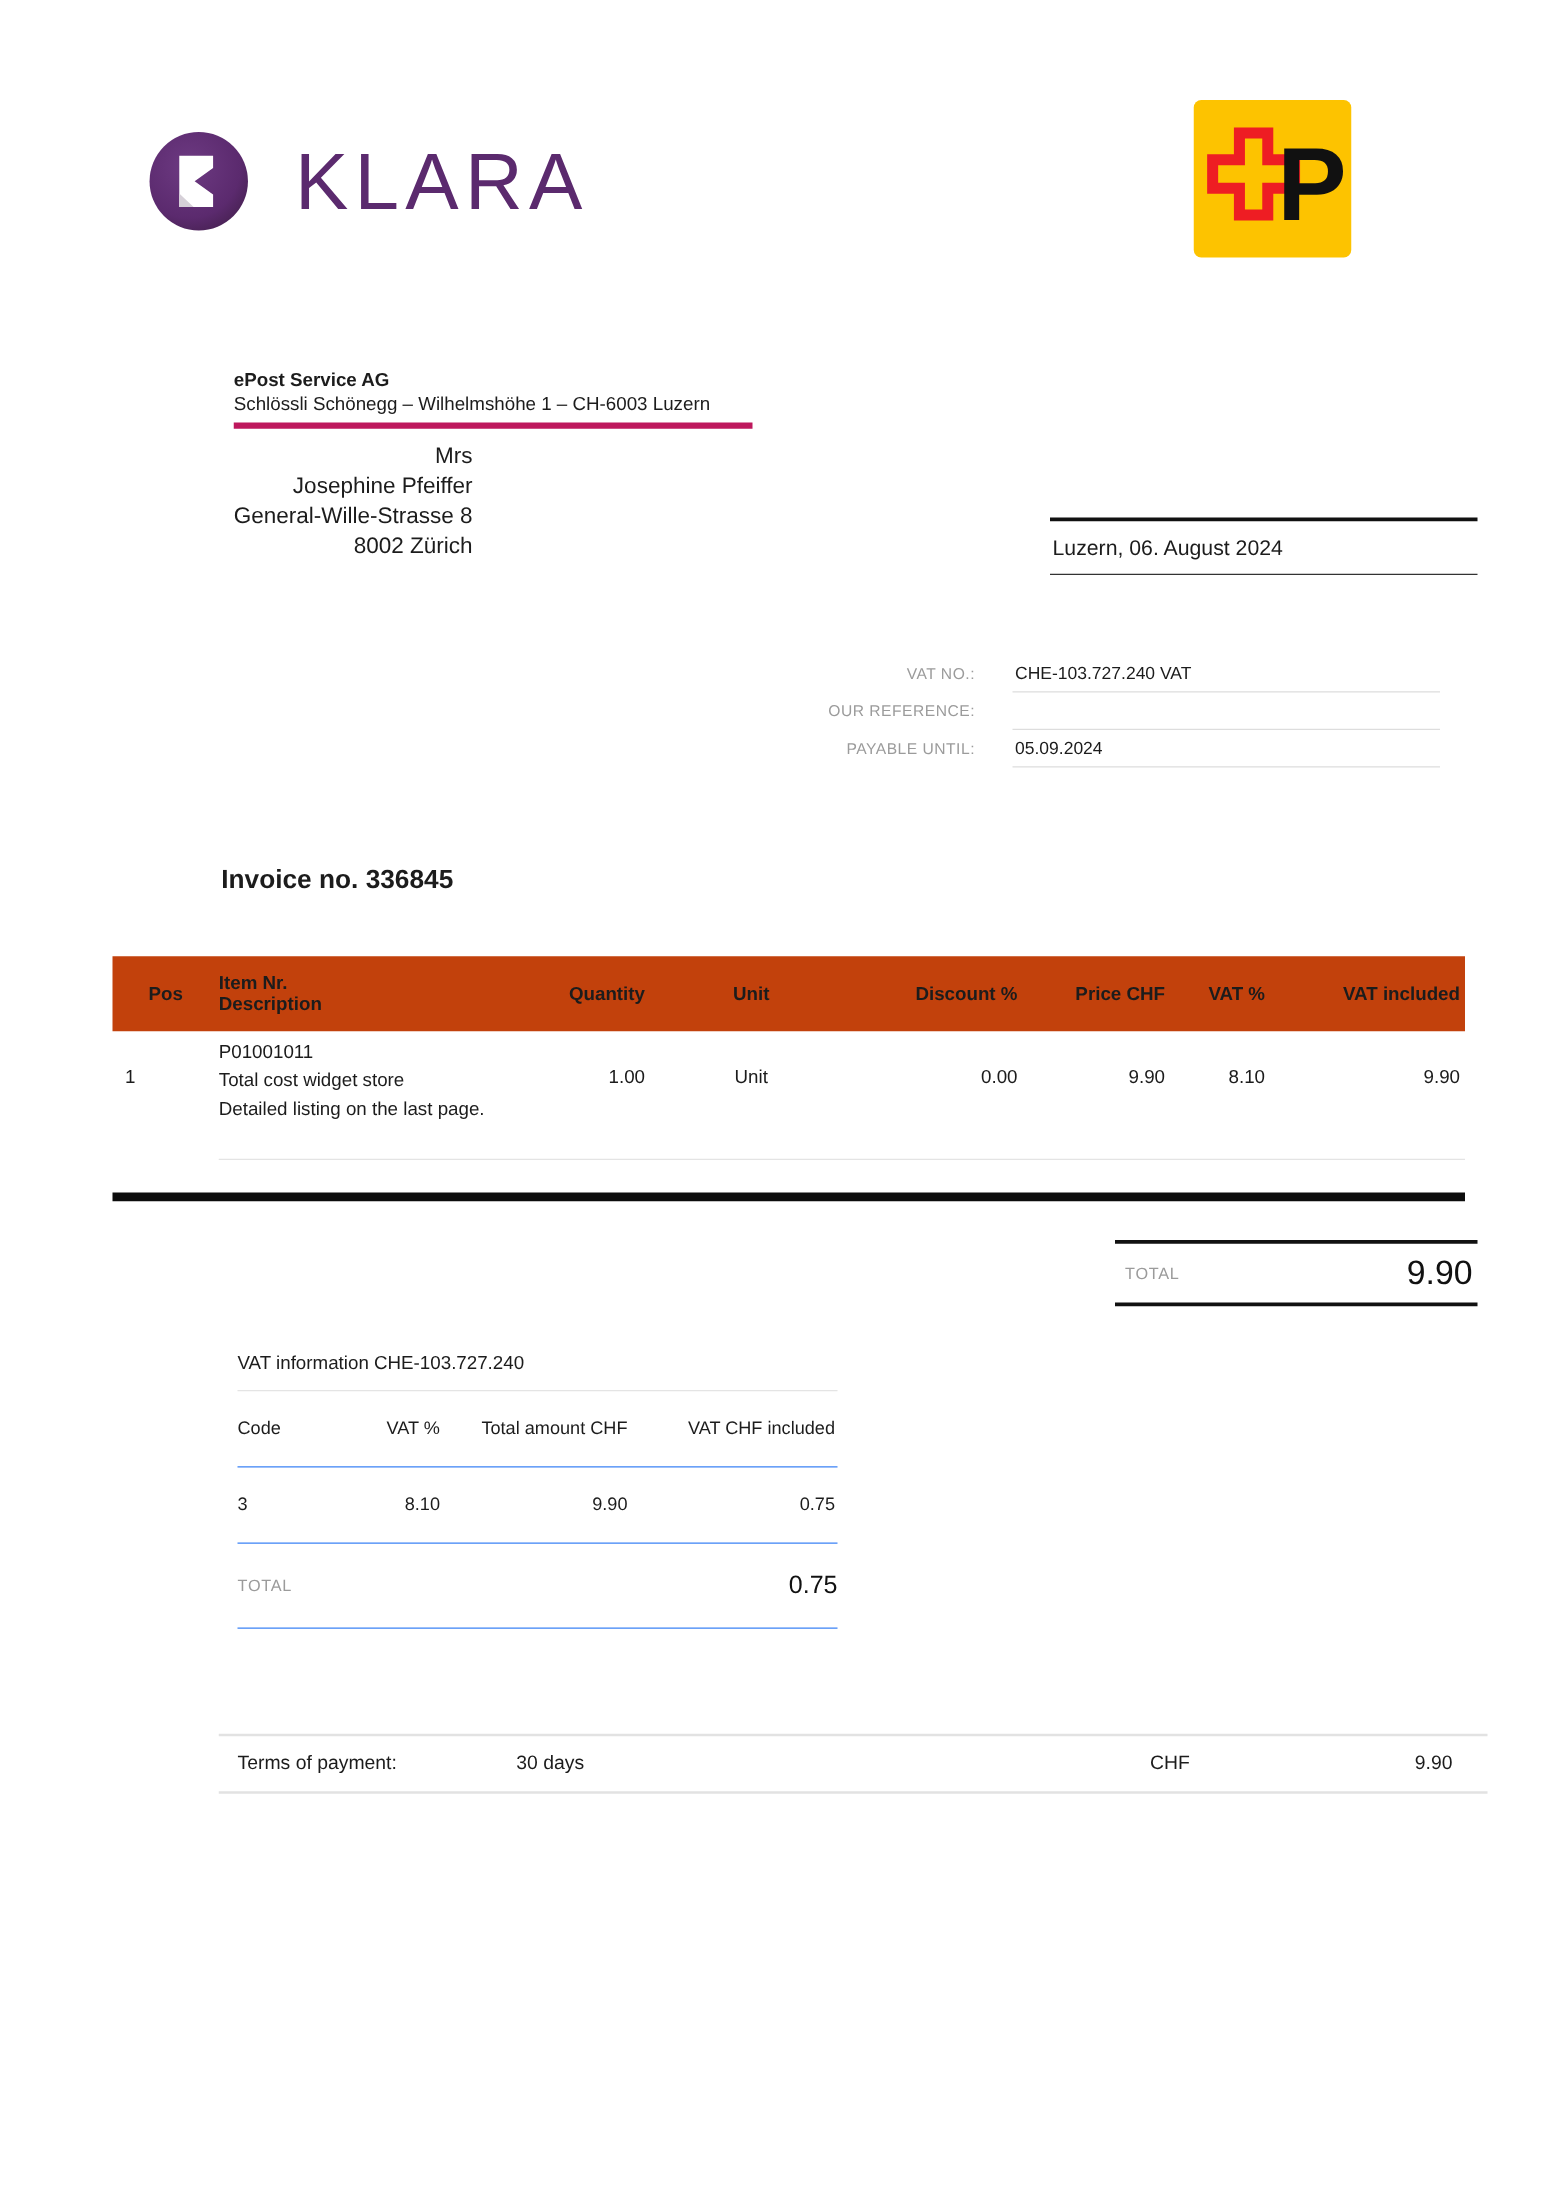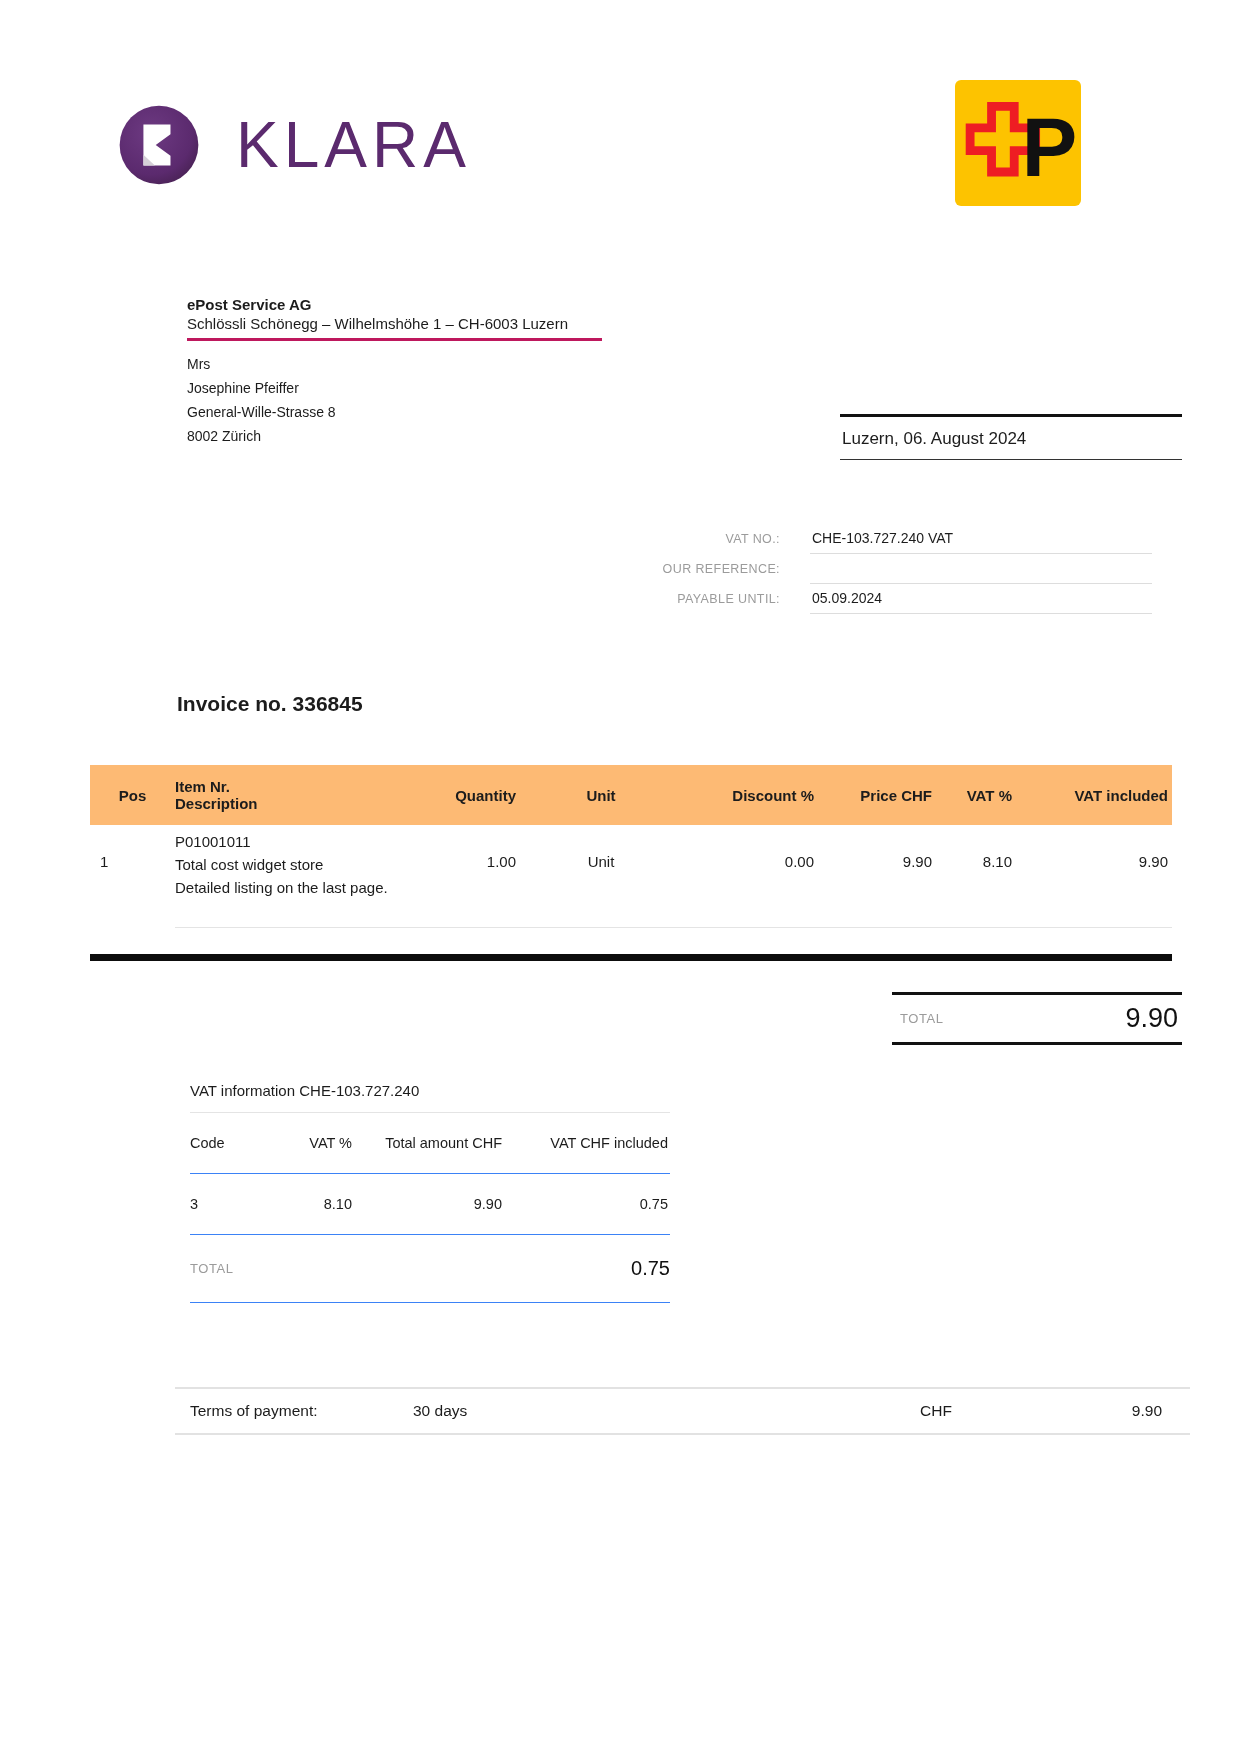--- a/index.html
+++ b/index.html
@@ -7,45 +7,45 @@
   body { font-family:"Liberation Sans","DejaVu Sans",sans-serif; color:#1c1c1c; }
   .page { position:relative; width:1241px; height:1754px; margin:0 auto; background:#ffffff; overflow:hidden; }
 
   
   .klara-logo { position:absolute; left:118px; top:104px; display:flex; align-items:center; gap:36px; }
   .klara-word { font-size:64px; font-weight:400; letter-spacing:5px; color:#5b2a6e; line-height:1; }
   .post-logo { position:absolute; left:955px; top:80px; width:126px; height:126px; border-radius:6px;
                display:flex; align-items:center; justify-content:center; }
 
   
-  .sender { position:absolute; left:187px; top:296px; width:415px; border-bottom:3px solid #be185d; padding-bottom:6px; }
+  .sender { position:absolute; left:187px; top:296px; width:415px; border-bottom:5px solid #be185d; padding-bottom:6px; }
   .sender-name { font-size:15px; font-weight:700; }
   .sender-addr { font-size:15px; margin-top:2px; }
 
   
-  .recipient { position:absolute; left:187px; top:352px; font-size:14px; line-height:24px; }
+  .recipient { position:absolute; left:187px; top:352px; font-size:18px; line-height:24px;text-align:right; }
 
   
   .date-box { position:absolute; left:840px; top:414px; width:342px; border-top:3px solid #111;
               border-bottom:1px solid #333; padding:12px 2px 10px 2px; font-size:17px; }
 
   
   .meta { position:absolute; left:540px; top:518px; width:642px; }
   .meta-row { display:flex; align-items:flex-end; }
   .meta-label { width:270px; text-align:right; padding-right:30px; font-size:12.5px; letter-spacing:0.4px;
                 color:#9b9b9b; padding-bottom:8px; }
   .meta-value { width:342px; border-bottom:1px solid #ddd; font-size:14px; padding:6px 2px 7px 2px; min-height:30px; }
   .meta-row.first .meta-value { padding-top:12px; }
 
   
   .invoice-title { position:absolute; left:177px; top:692px; font-size:21px; font-weight:700; }
 
   
   .items { position:absolute; left:90px; top:765px; width:1082px; font-size:15px; }
-  .items-head { display:flex; align-items:center; background:#fdba74; font-weight:700; min-height:60px; padding:8px 0; }
+  .items-head { display:flex; align-items:center; background:#c2410c; font-weight:700; min-height:60px; padding:8px 0; }
   .items-row { display:flex; align-items:flex-start; padding-top:5px; }
   .c-pos { width:85px; }
   .c-item { width:251px; }
   .c-qty { width:90px; text-align:right; }
   .c-unit { width:170px; text-align:center; }
   .c-disc { width:128px; text-align:right; }
   .c-price { width:118px; text-align:right; }
   .c-vat { width:80px; text-align:right; }
   .c-vatinc { width:160px; text-align:right; padding-right:4px; }
   .items-head .c-pos { text-align:center; }

